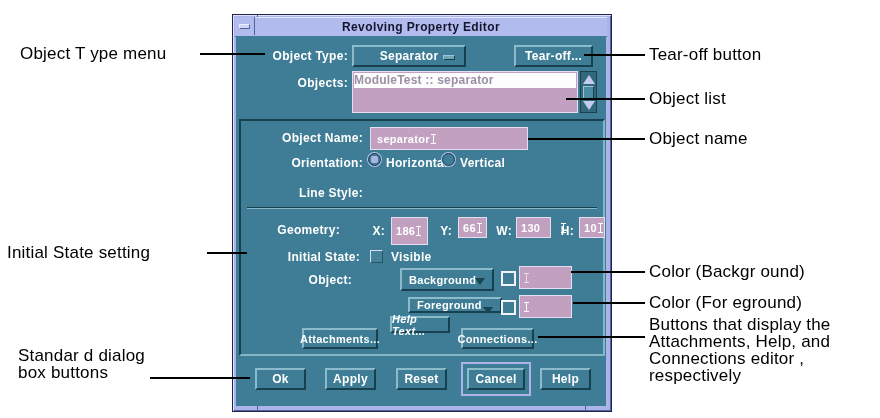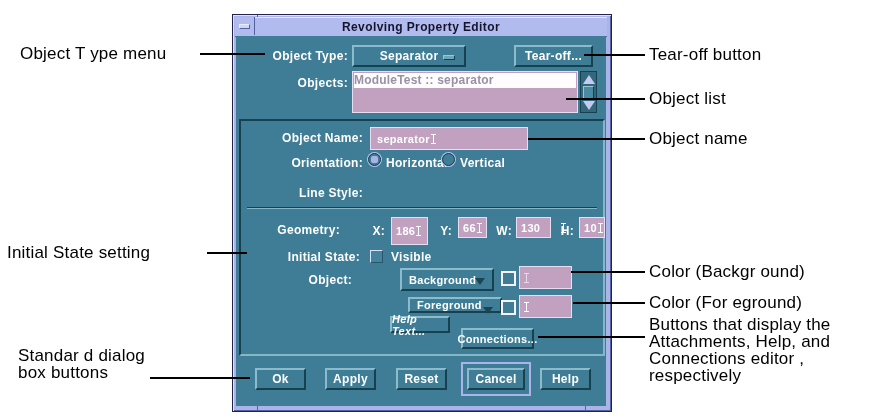--- a/index.html
+++ b/index.html
@@ -188,20 +188,23 @@
 
   <div class="abs raised small" style="left:400px;top:297px;width:94px;height:16px;justify-content:flex-start;padding-left:7px;margin-left:8px;">
     <span>Foreground</span>
     <span class="tri-down abs" style="right:7px;top:8px;"></span>
   </div>
   <div class="abs swatch" style="left:501px;top:300px;"></div>
   <div class="abs field" style="left:519px;top:295px;width:53px;height:23px;padding-left:3px;">
     <span class="ibeam"></span>
   </div>
 
+  <div class="abs raised small" style="left:302px;top:328px;width:76px;height:21px;">
+    <span>Attachments...</span>
+  </div>
   <div class="abs raised small" style="left:390px;top:316px;width:60px;height:17px;font-style:italic;">
     <span>Help Text...</span>
   </div>
   <div class="abs raised small" style="left:461px;top:328px;width:73px;height:21px;">
     <span>Connections...</span>
   </div>
 
   <div class="abs raised" style="left:255px;top:368px;width:51px;height:22px;">
     <span>Ok</span>
   </div>

